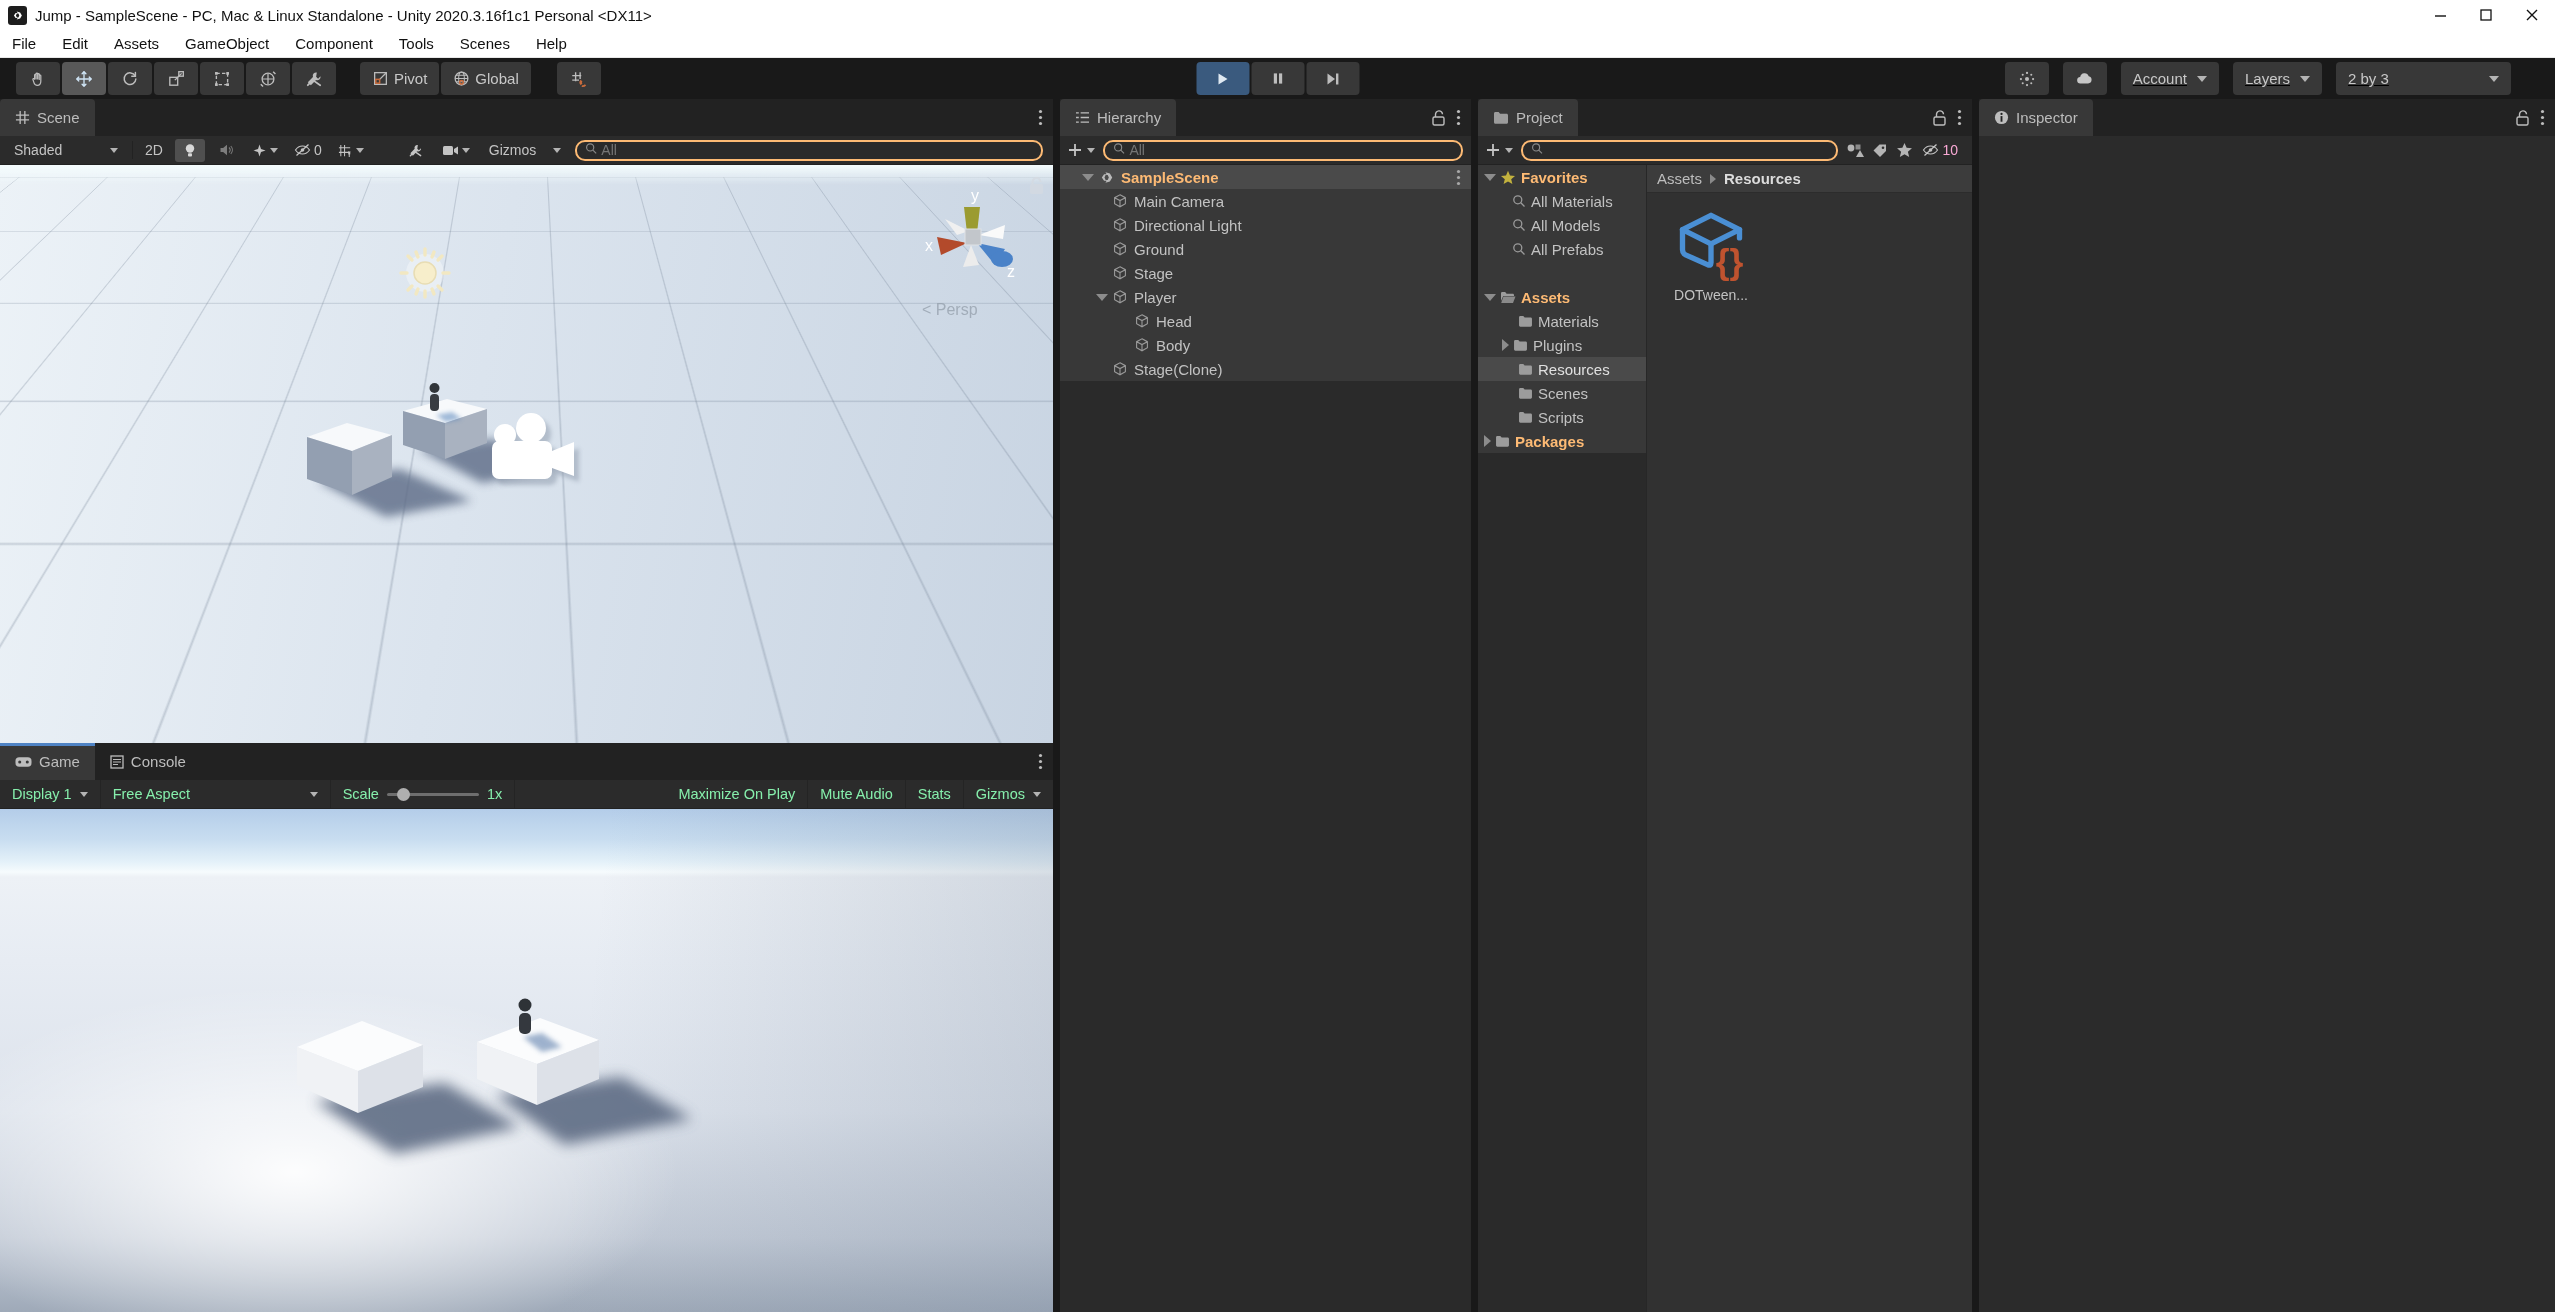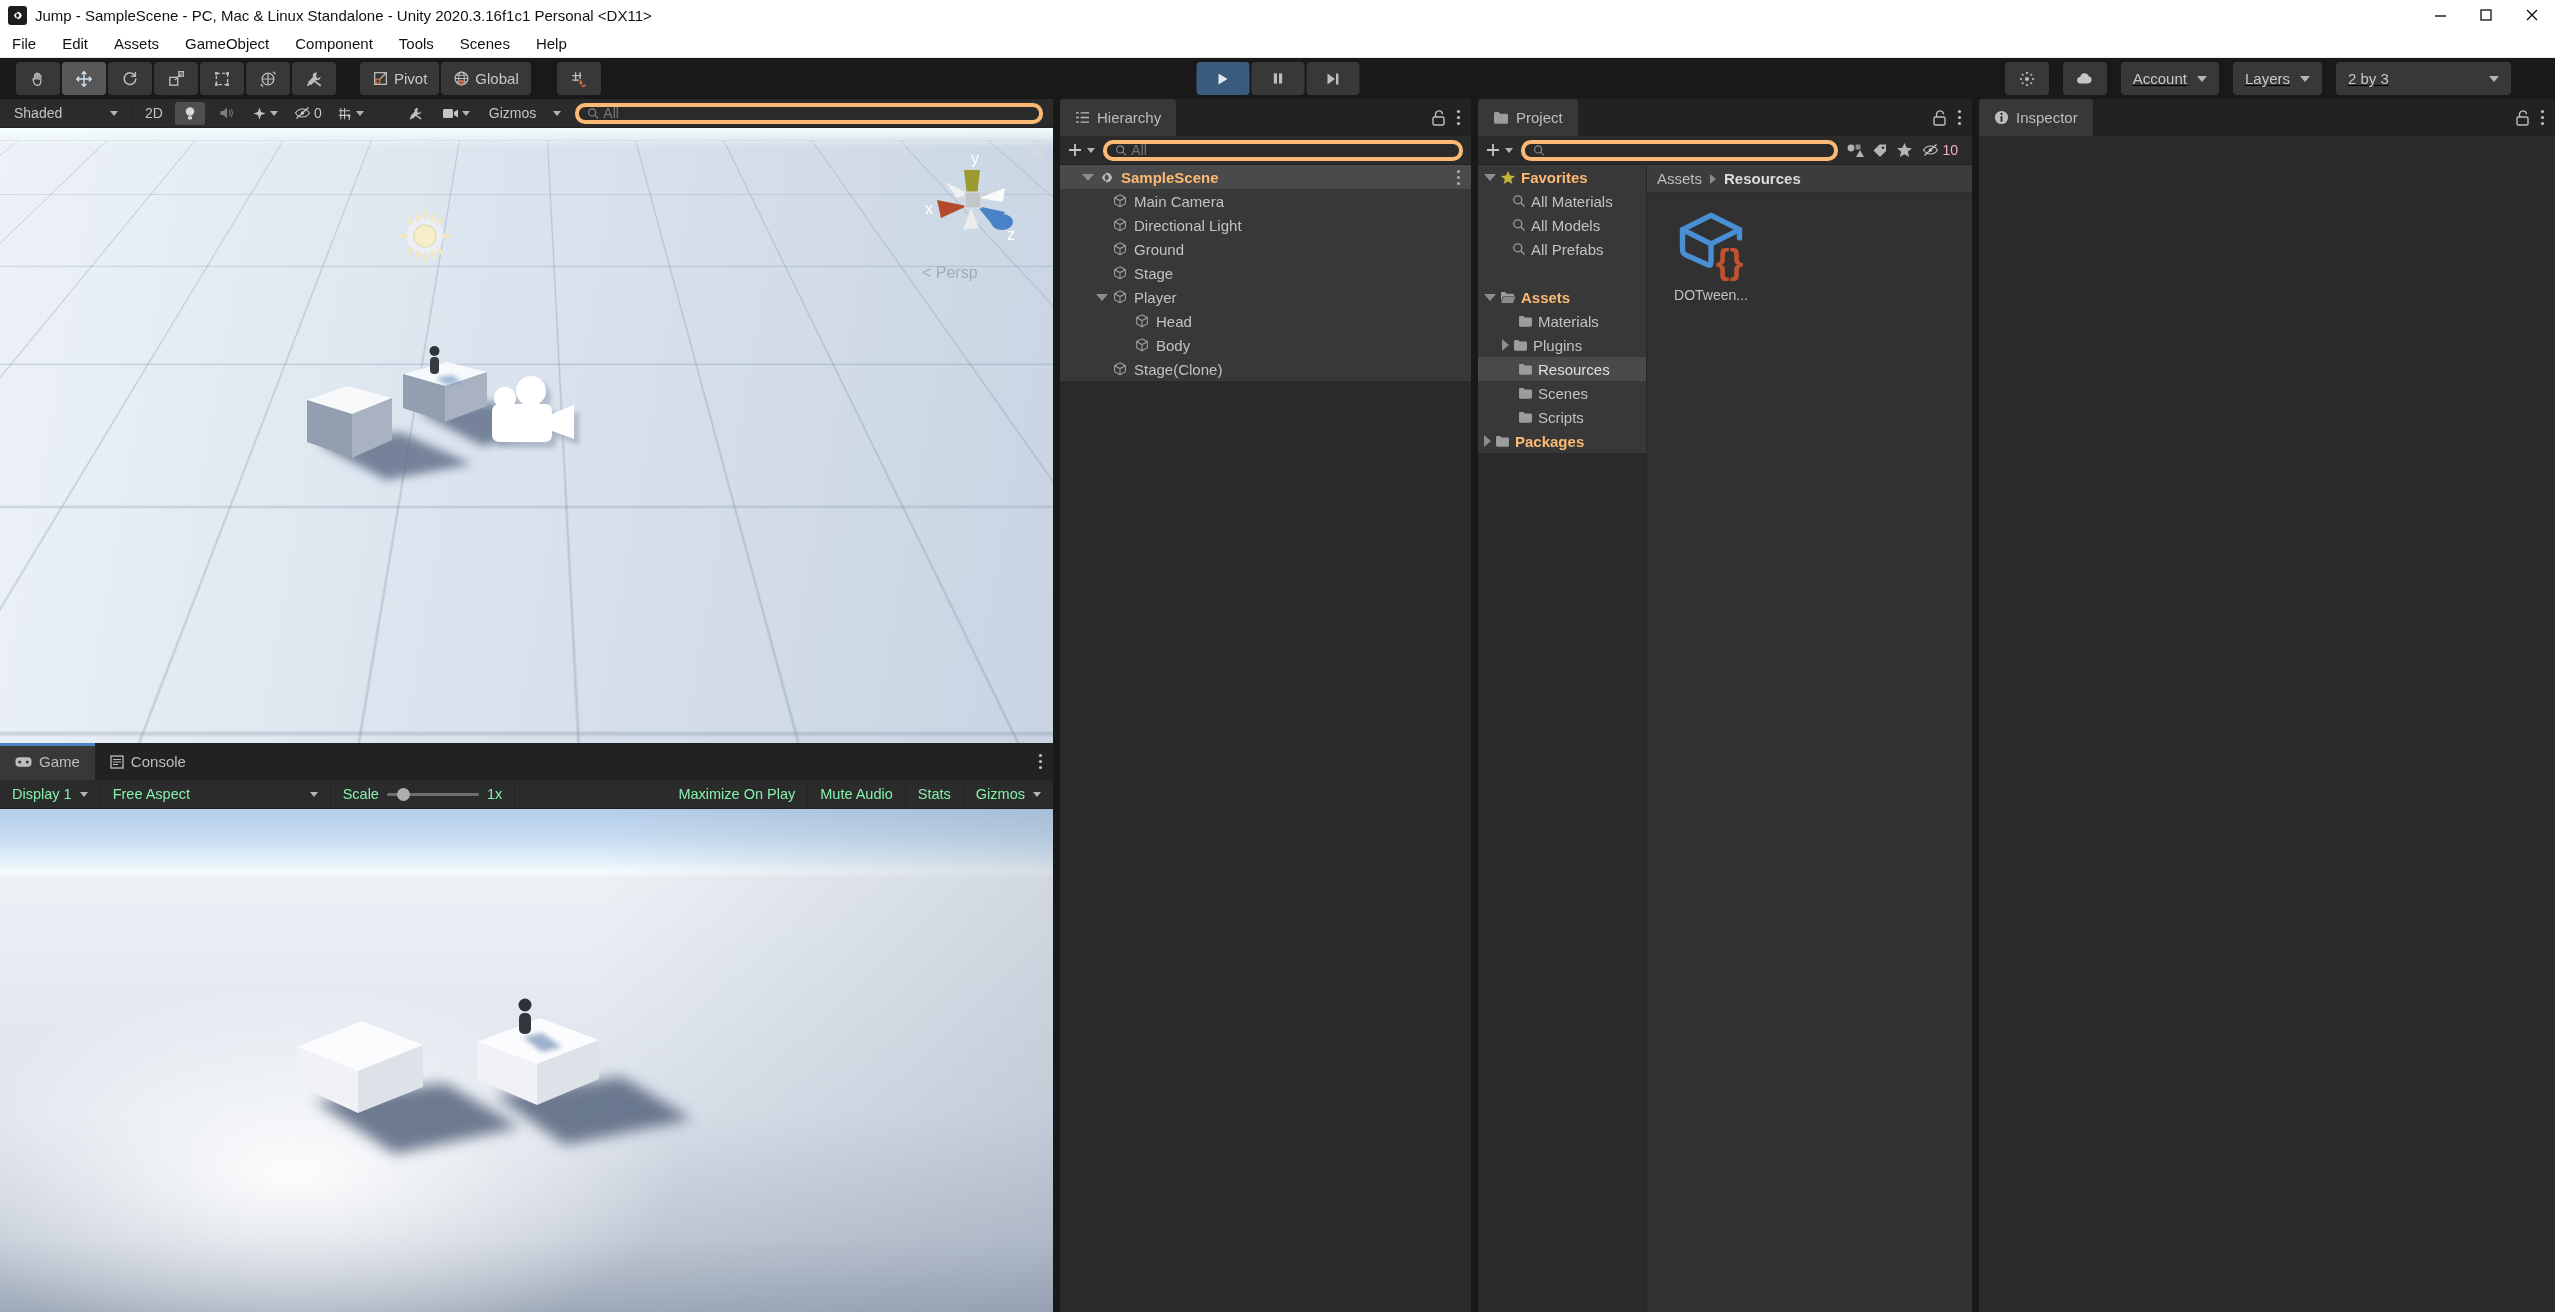--- a/index.html
+++ b/index.html
@@ -44,22 +44,22 @@
   .col-left { width:1053px; display:flex; flex-direction:column; }
   .panel { display:flex; flex-direction:column; background:#2a2a2a; }
   .tabbar { height:37px; background:#222222; display:flex; align-items:flex-end; flex:none; }
   .tab { height:37px; display:flex; align-items:center; gap:7px; padding:0 15px; font-size:15px;
     color:#bdbdbd; position:relative; }
   .tab.active { background:#383838; border-radius:4px 4px 0 0; }
   .tab.focus-line::before { content:""; position:absolute; left:0; top:0; right:0; height:3px; background:#4f83c4; }
   .tab-right { margin-left:auto; display:flex; align-items:center; gap:10px; padding-right:10px; height:100%; }
   .ptoolbar { height:29px; background:#2b2b2b; border-bottom:1px solid #222; display:flex;
     align-items:center; flex:none; }
-  .search { height:21px; background:#2a2a2a; border:4px solid #fdba74; border-radius:10px;
-    display:flex; align-items:center; gap:4px; padding:0 8px; }
+  .search { height:21px; background:#2a2a2a; border:2px solid #fdba74; border-radius:10px;
+    display:flex; align-items:flex-start; gap:4px; padding:0 8px; }
   .search input { background:transparent; border:none; outline:none; color:#9a9a9a; font-size:14px;
     width:100%; font-family:"Liberation Sans",sans-serif; }
   .search input::placeholder { color:#757575; }
 
   
   .scene-panel { height:644px; }
   .scene-toolbar { gap:6px; padding:0 6px; }
   .st-dd { height:23px; display:flex; align-items:center; gap:8px; padding:0 8px; color:#c4c4c4;
     font-size:14px; border-radius:3px; }
   .st-btn { height:23px; min-width:30px; padding:0 5px; display:flex; align-items:center; justify-content:center;
@@ -295,20 +295,35 @@
       <span class="caret"></span>
     </span>
   </div>
 </div>
 
 <div class="workspace">
 
   <div class="col-left">
 
     <div class="panel scene-panel">
+      <div class="tabbar">
+        <div class="tab active">
+          <svg width="15" height="15" viewBox="0 0 16 16">
+              <path d="M5.5 1v14M10.5 1v14M1 5.5h14M1 10.5h14" stroke="#bdbdbd" stroke-width="1.4"></path>
+            </svg>
+          <span>Scene</span>
+        </div>
+        <div class="tab-right">
+          <svg width="5" height="17" viewBox="0 0 5 17">
+              <circle cx="2.5" cy="2.5" r="1.6" fill="#bdbdbd"></circle>
+              <circle cx="2.5" cy="8.5" r="1.6" fill="#bdbdbd"></circle>
+              <circle cx="2.5" cy="14.5" r="1.6" fill="#bdbdbd"></circle>
+            </svg>
+        </div>
+      </div>
       <div class="ptoolbar scene-toolbar">
         <span class="st-dd" style="width:120px">
           <span style="flex:1">Shaded</span>
           <span class="caret sm"></span>
         </span>
         <span class="st-sep"></span>
         <span class="st-btn">
             <span>2D</span>
           </span>
         <span class="st-btn on">

